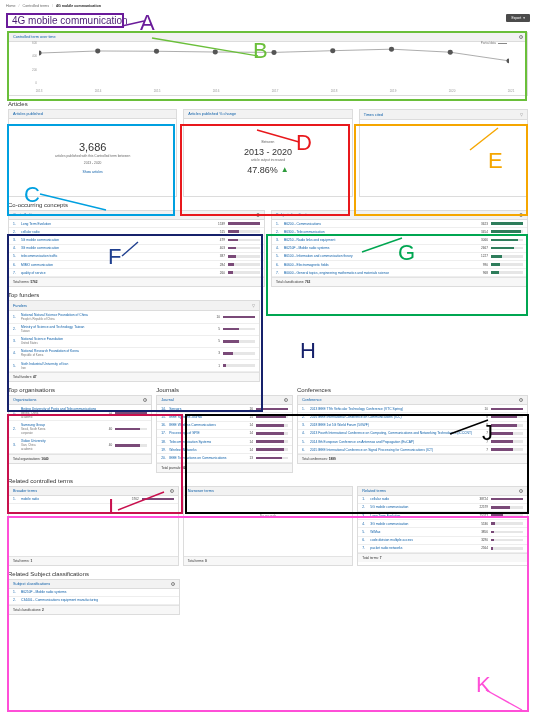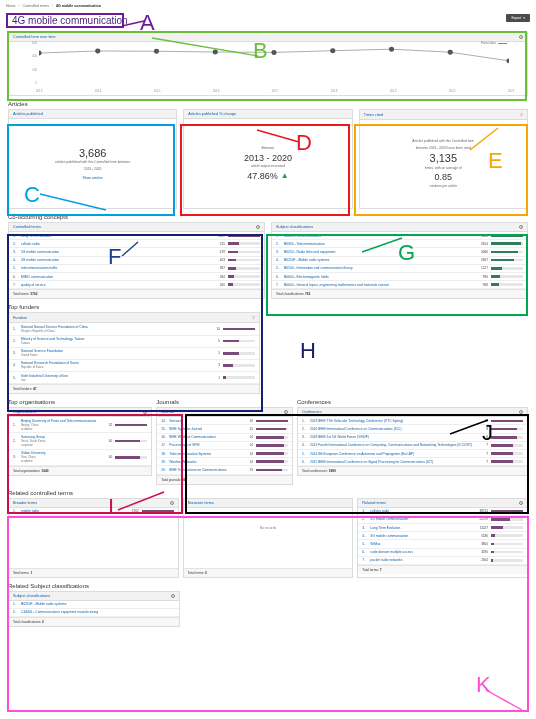--- a/index.html
+++ b/index.html
@@ -31,21 +31,21 @@
   }
   .ico { width:4px;height:4px;border-radius:50%;border:0.5px solid #888;display:inline-block;
          font-size:3px;text-align:center;line-height:3.5px;color:#888; }
   .chartbox { margin:0 8px; height:64px; position:relative; background:#fff; }
   .plot { position:absolute; left:30px; right:18px; top:10px; bottom:14px; }
   .ylab { position:absolute; left:18px; font-size:3px; color:#999; text-align:right; width:10px;}
   .xlab { position:absolute; bottom:2px; font-size:3px; color:#999; transform:translateX(-50%); }
   .legend { position:absolute; right:20px; top:8px; font-size:3px; color:#777; display:flex; gap:2px; align-items:center;}
   .legline { width:9px; height:0.8px; background:#888; display:inline-block; }
   .statcards { display:flex; gap:6px; margin:0 8px; }
-  .statcard { flex:1; height:100px; display:flex; flex-direction:column; }
+  .statcard { flex:1; height:88px; display:flex; flex-direction:column; }
   .statbody { flex:1; display:flex; flex-direction:column; align-items:center; justify-content:center; gap:1.5px; padding:3px; }
   .bignum { font-size:11px; color:#333; }
   .midnum { font-size:9px; color:#333; }
   .small { font-size:3.3px; color:#666; text-align:center; line-height:1.5; }
   .link { font-size:3.4px; color:#0b5ea8; text-decoration:none; margin-top:3px; }
   .row2 { display:flex; gap:6px; margin:0 8px; }
   .listcard { flex:1; }
   .li { display:flex; align-items:center; padding:1.6px 4px; border-bottom:0.4px solid #eee; gap:3px; }
   .li .idx { font-size:3.3px; color:#0b5ea8; width:5px; }
   .li .nm { font-size:3.3px; color:#0b5ea8; flex:1; overflow:hidden; white-space:nowrap; text-overflow:ellipsis;}
@@ -153,28 +153,20 @@
         <span id="upArrow" style="font-size: 8px; color: rgb(46, 155, 60);">▲</span>
       </div>
     </div>
   </div>
 
   <div class="card statcard">
     <div class="card-h">
       <span>Times cited</span>
       <span style="font-size:4px;color:#888;">▽</span>
     </div>
-    <div class="statbody">
-      <div class="small">Articles published with this Controlled term</div>
-      <div class="small">between 2013 - 2020 have been cited</div>
-      <div class="bignum">3,135</div>
-      <div class="small">times, with an average of</div>
-      <div class="midnum">0.85</div>
-      <div class="small">citations per article</div>
-    </div>
   </div>
 </div>
 
 <div class="sect-h">Co-occurring concepts</div>
 <div class="row2">
   <div class="card listcard">
     <div class="card-h">
       <span>Controlled terms</span>
       <span class="ico">i</span>
     </div>

